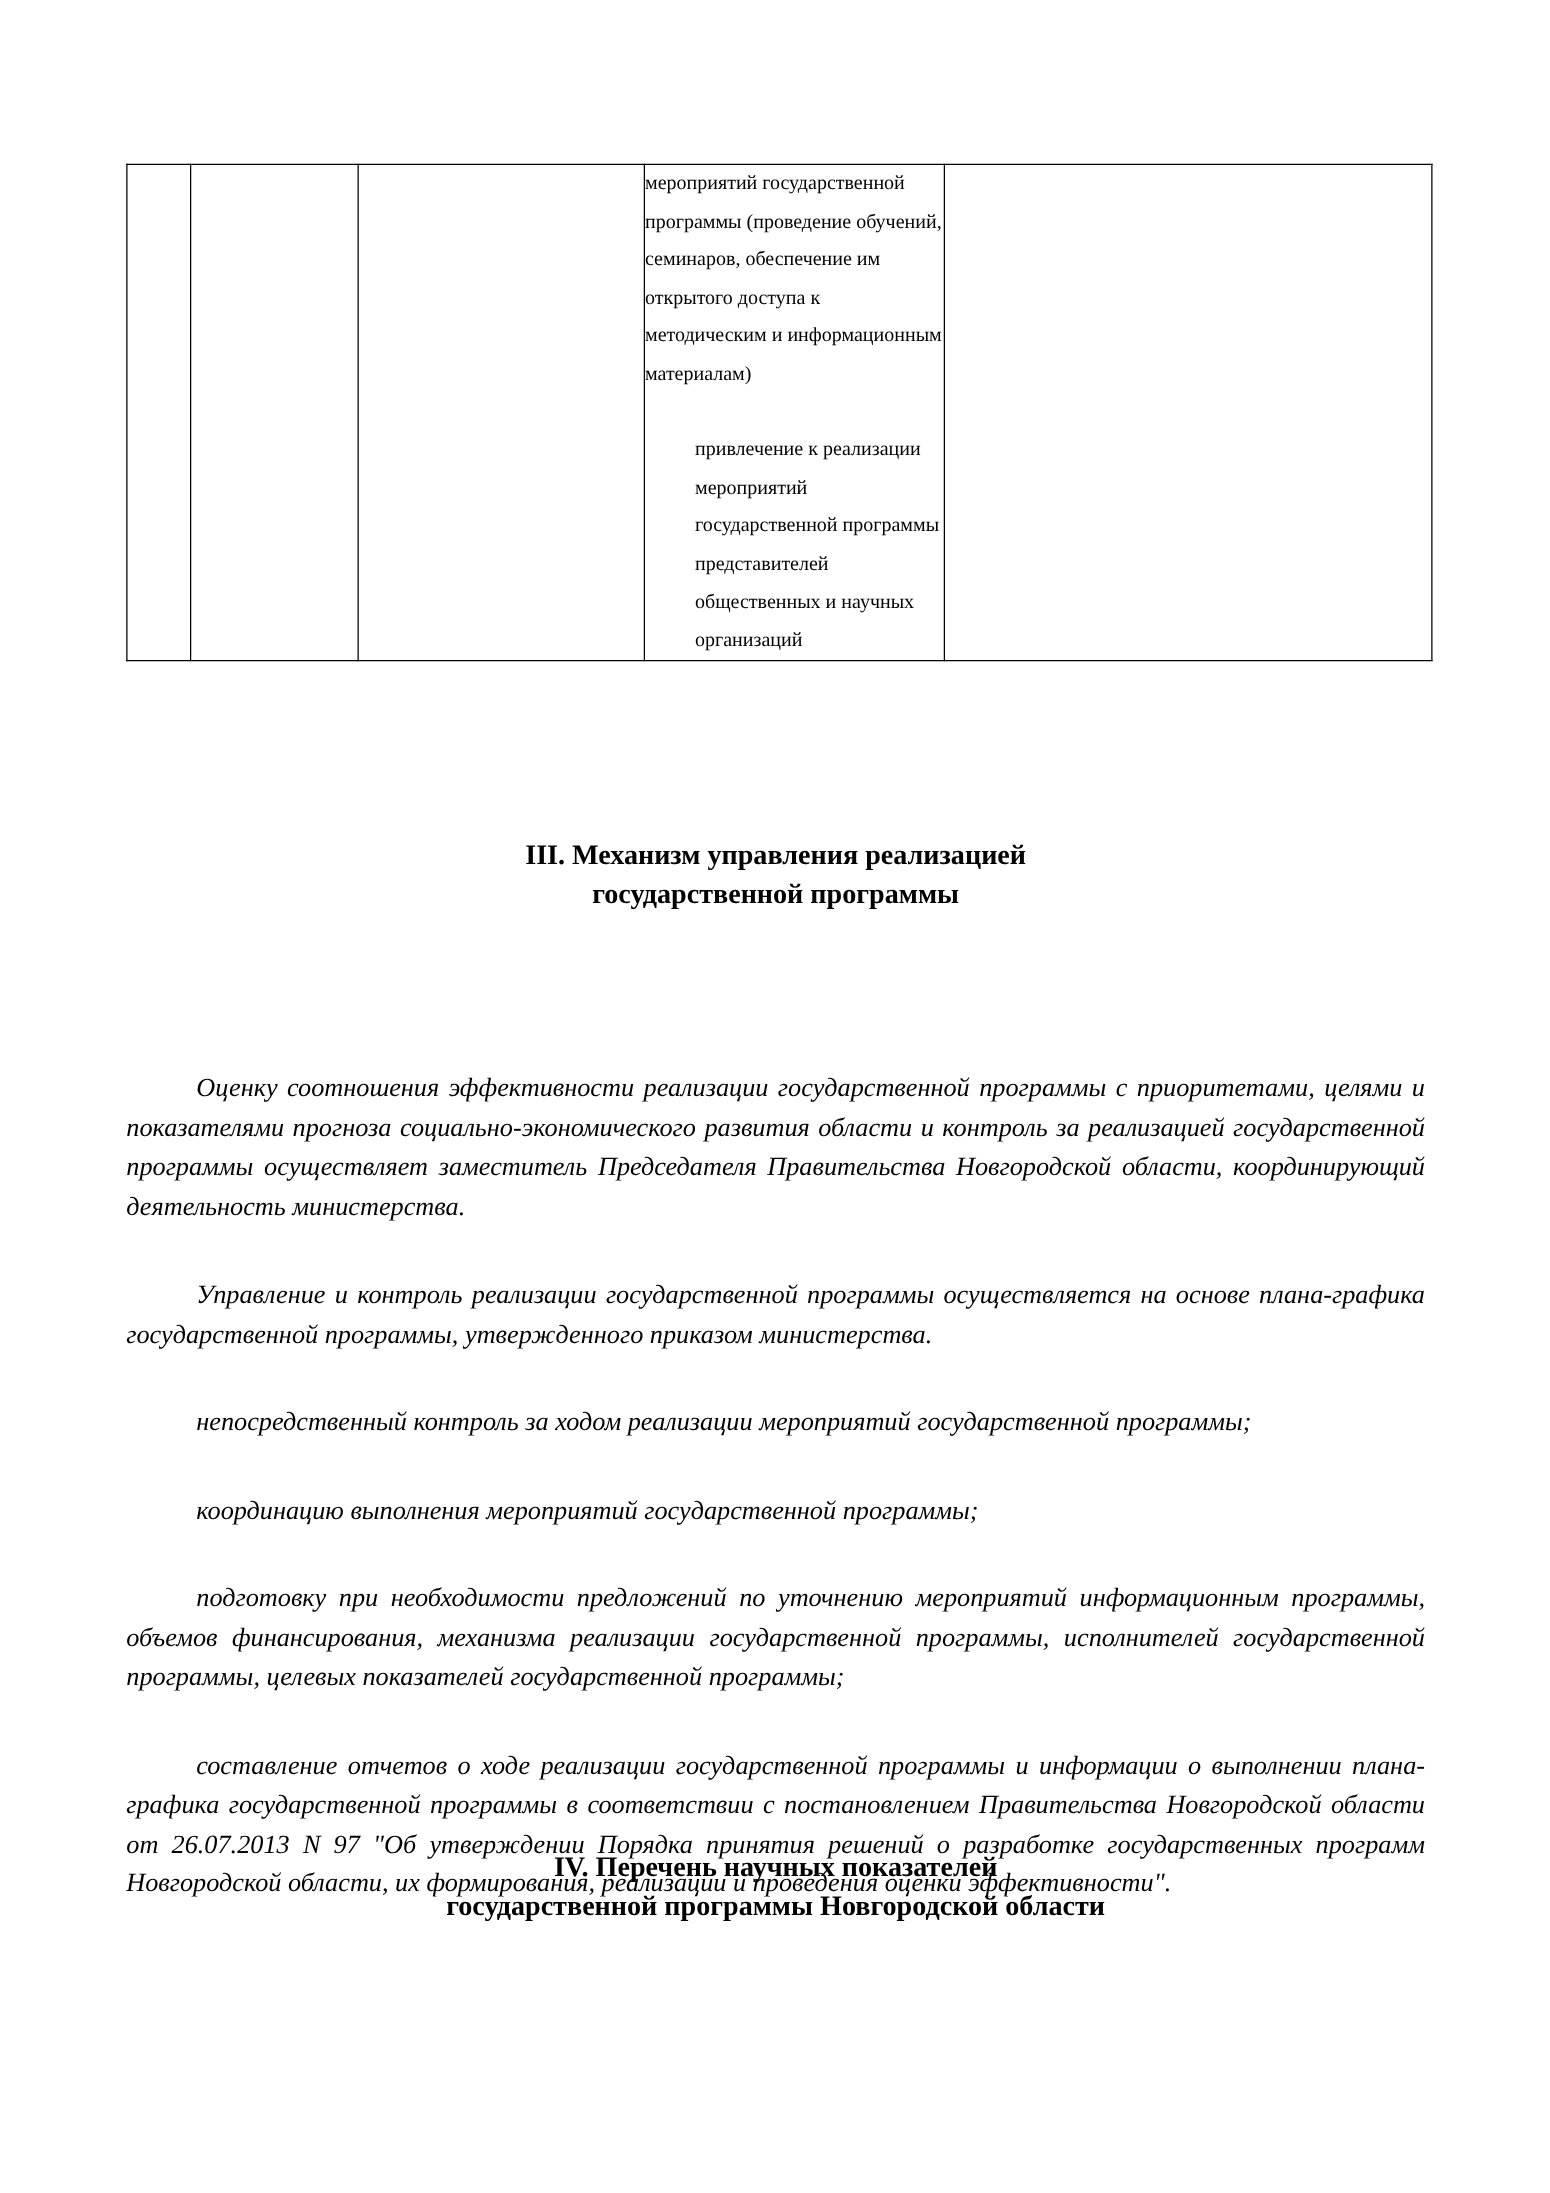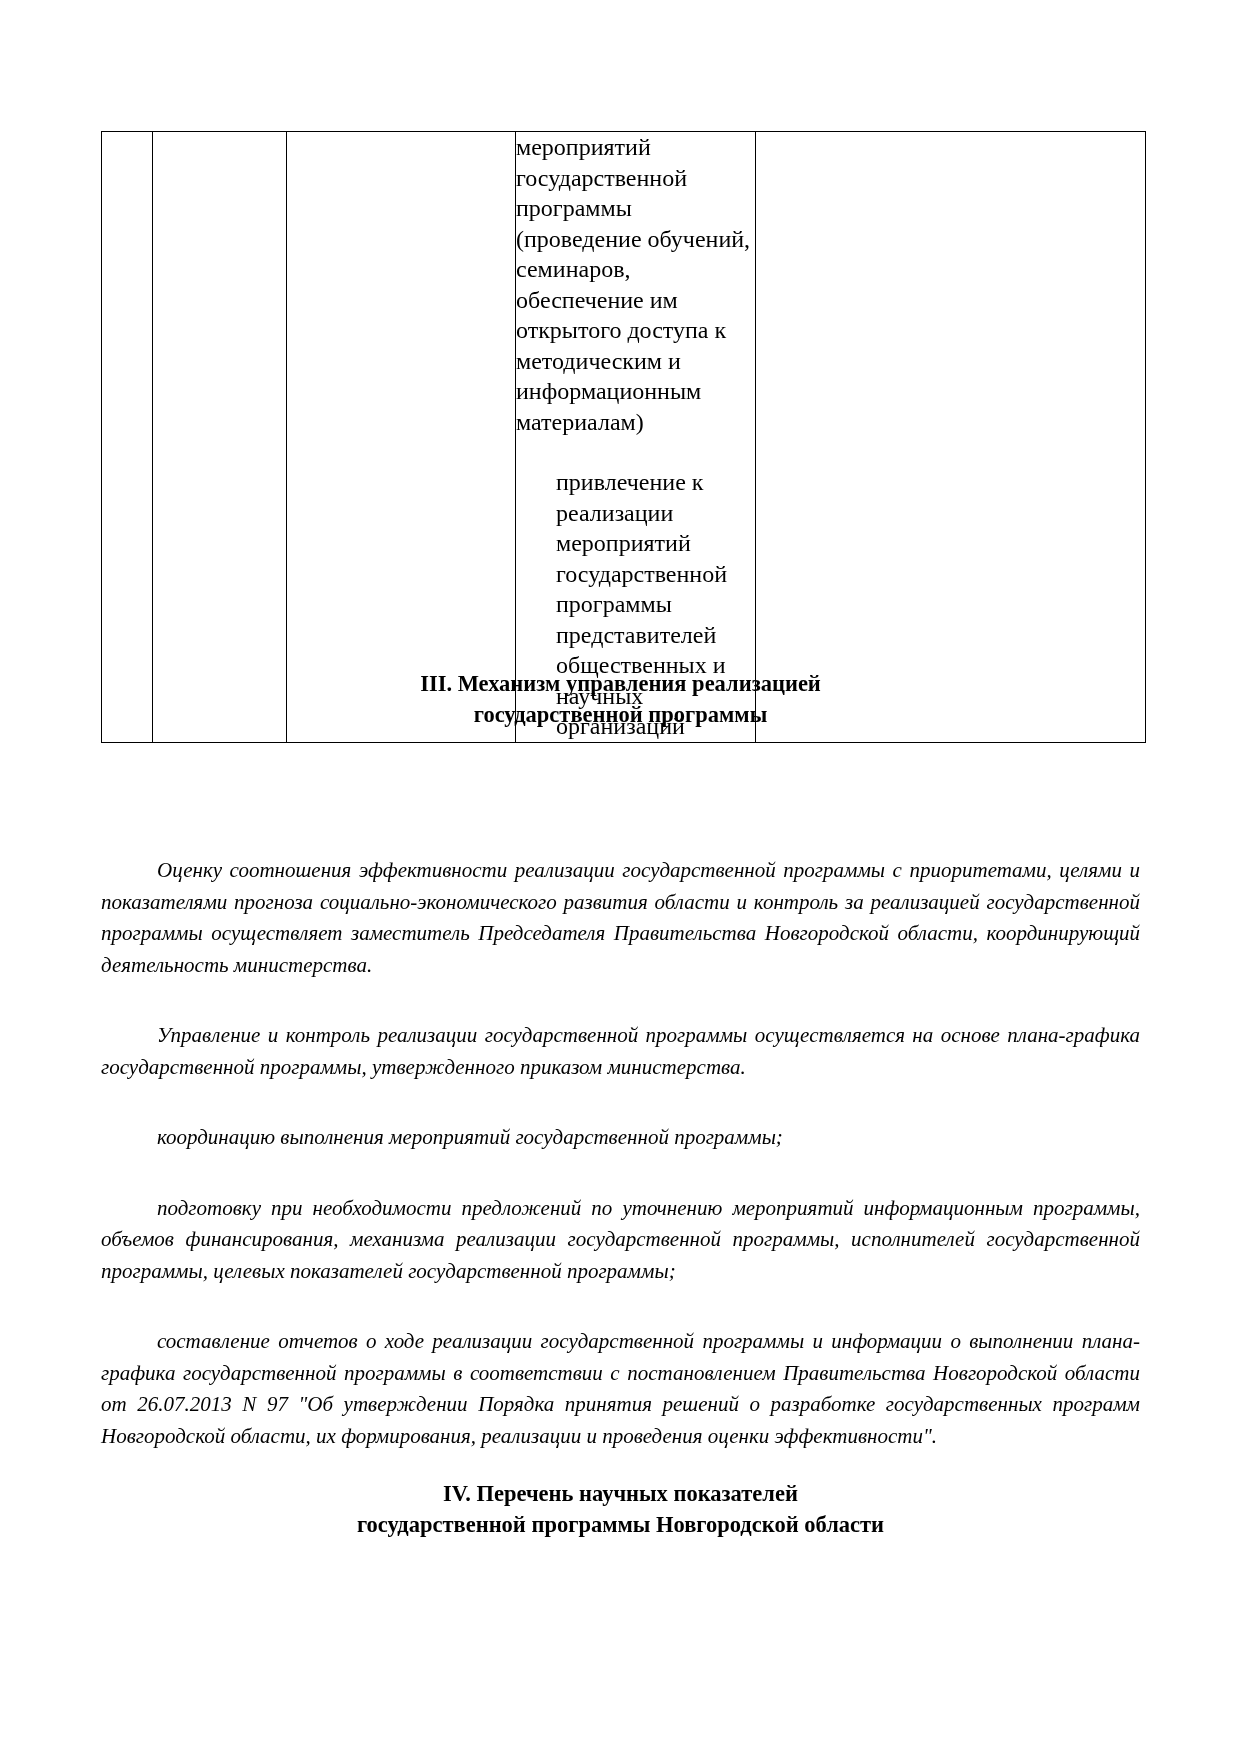--- a/index.html
+++ b/index.html
@@ -36,21 +36,21 @@
   }
   table.doc-table {
     border-collapse: collapse;
     width: 1039px;
     table-layout: fixed;
   }
   table.doc-table td {
     border: 1.4px solid #000000;
     vertical-align: top;
     padding: 0;
-    font-size: 24px;
+    font-size: 16px;
     line-height: 30.5px;
   }
   td.c1 { width: 50px; }
   td.c2 { width: 133px; }
   td.c3 { width: 228px; }
   td.c4 { width: 239px; padding: 12px 9px 10px 13px; }
   td.c5 { width: 389px; }
 
   td.c4 p {
     margin: 0;
@@ -116,20 +116,21 @@
   </div>
 
   <div class="heading" id="heading-3">
     <span class="hl">III. Механизм управления реализацией</span>
     <span class="hl">государственной программы</span>
   </div>
 
   <div class="body-block" style="top:855px;font-style:italic;">
     <p class="para">Оценку соотношения эффективности реализации государственной программы с приоритетами, целями и показателями прогноза социально-экономического развития области и контроль за реализацией государственной программы осуществляет заместитель Председателя Правительства Новгородской области, координирующий деятельность министерства.</p>
     <p class="para">Управление и контроль реализации государственной программы осуществляется на основе плана-графика государственной программы, утвержденного приказом министерства.</p>
+    <p class="para">непосредственный контроль за ходом реализации мероприятий государственной программы;</p>
     <p class="para">координацию выполнения мероприятий государственной программы;</p>
     <p class="para">подготовку при необходимости предложений по уточнению мероприятий информационным программы, объемов финансирования, механизма реализации государственной программы, исполнителей государственной программы, целевых показателей государственной программы;</p>
     <p class="para">составление отчетов о ходе реализации государственной программы и информации о выполнении плана-графика государственной программы в соответствии с постановлением Правительства Новгородской области от 26.07.2013 N 97 "Об утверждении Порядка принятия решений о разработке государственных программ Новгородской области, их формирования, реализации и проведения оценки эффективности".</p>
   </div>
 
   <div class="heading" id="heading-4">
     <span class="hl">IV. Перечень научных показателей</span>
     <span class="hl">государственной программы Новгородской области</span>
   </div>
 

